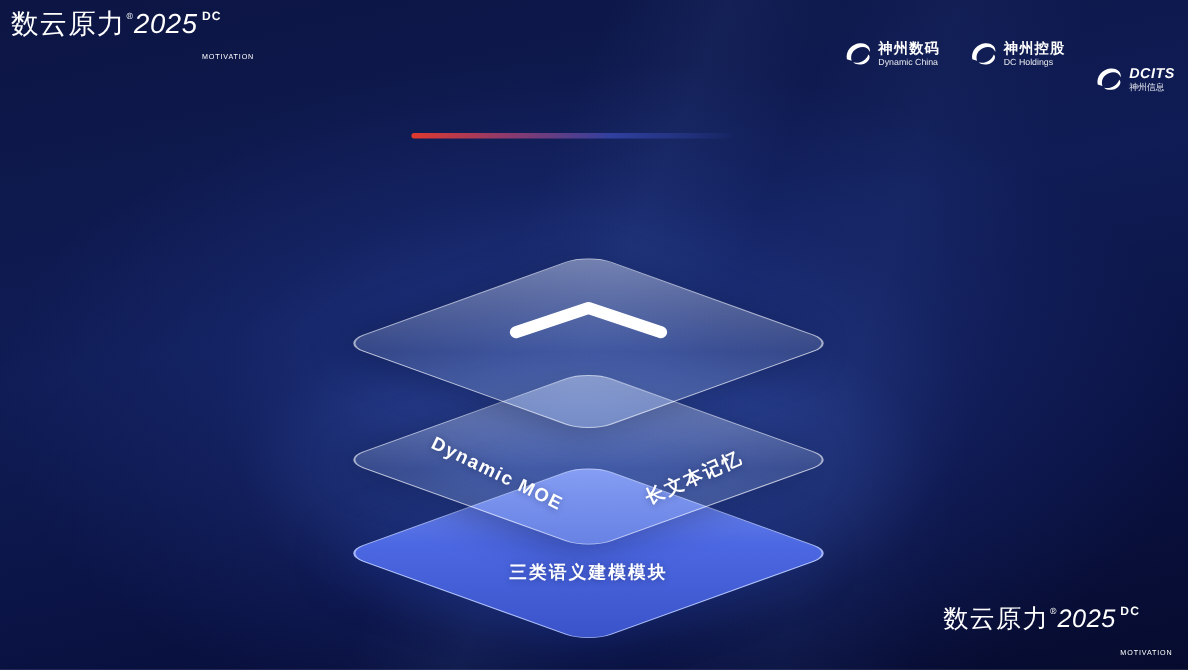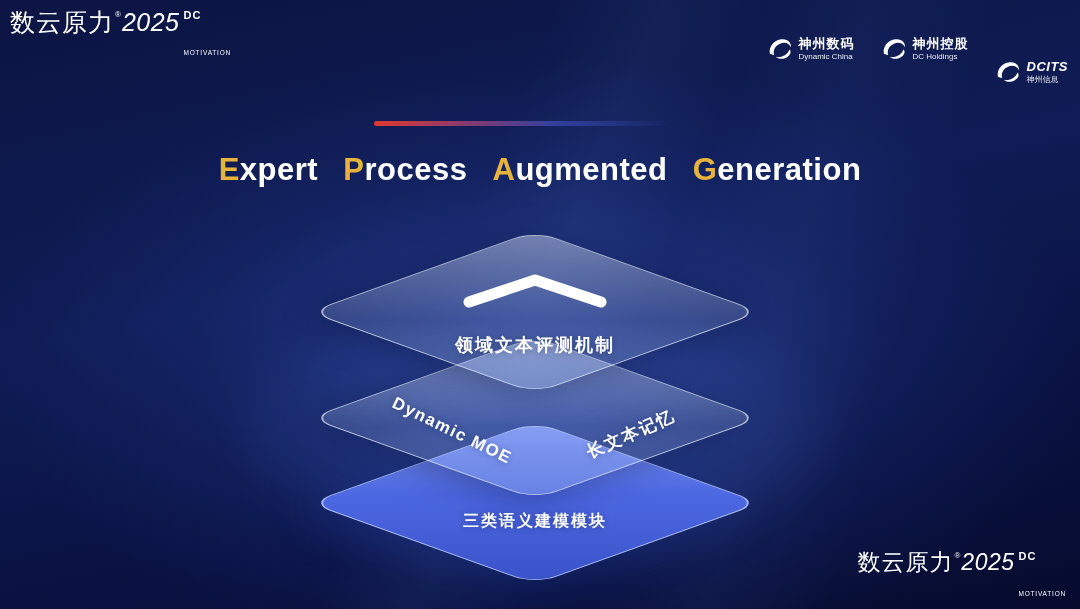--- a/index.html
+++ b/index.html
@@ -141,38 +141,31 @@
       </svg>
       <span class="txt">
         <span class="cn">DCITS</span>
         <span class="en">神州信息</span>
       </span>
     </div>
   </div>
 
   <div class="divider"></div>
 
-  <div class="heading">
-    <span class="word"><span class="gold">E</span><span>xpert</span></span>
-    <span class="word"><span class="gold">P</span><span>rocess</span></span>
-    <span class="word"><span class="gold">A</span><span>ugmented</span></span>
-    <span class="word"><span class="gold">G</span><span>eneration</span></span>
-  </div>
 
   <div class="stack-glow"></div>
 
   <div class="diamond glass layer-3 blue"></div>
   <div class="diamond glass layer-2"></div>
   <div class="diamond glass layer-1"></div>
 
   <svg class="chevron" width="150" height="38" viewBox="0 0 150 38" aria-hidden="true">
     <polyline points="9,30 75,8 141,30" fill="none" stroke="#ffffff" stroke-width="11" stroke-linecap="round" stroke-linejoin="round"></polyline>
   </svg>
 
-  <div class="layer-label lbl-top">领域文本评测机制</div>
   <div class="layer-label lbl-moe">Dynamic MOE</div>
   <div class="layer-label lbl-mem">长文本记忆</div>
   <div class="layer-label lbl-bottom">三类语义建模模块</div>
 
   <div class="logo logo-br">
     <span class="main">数云原力</span>
       <span class="reg">®</span>
       <span class="year">2025</span>
     <span class="stack">
       <span class="dc">DC</span>

